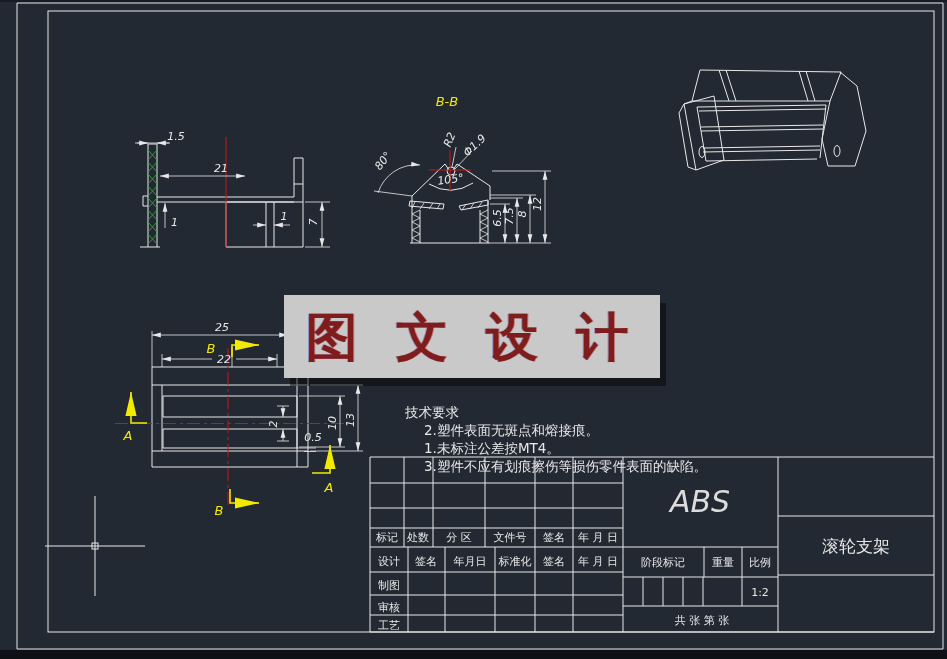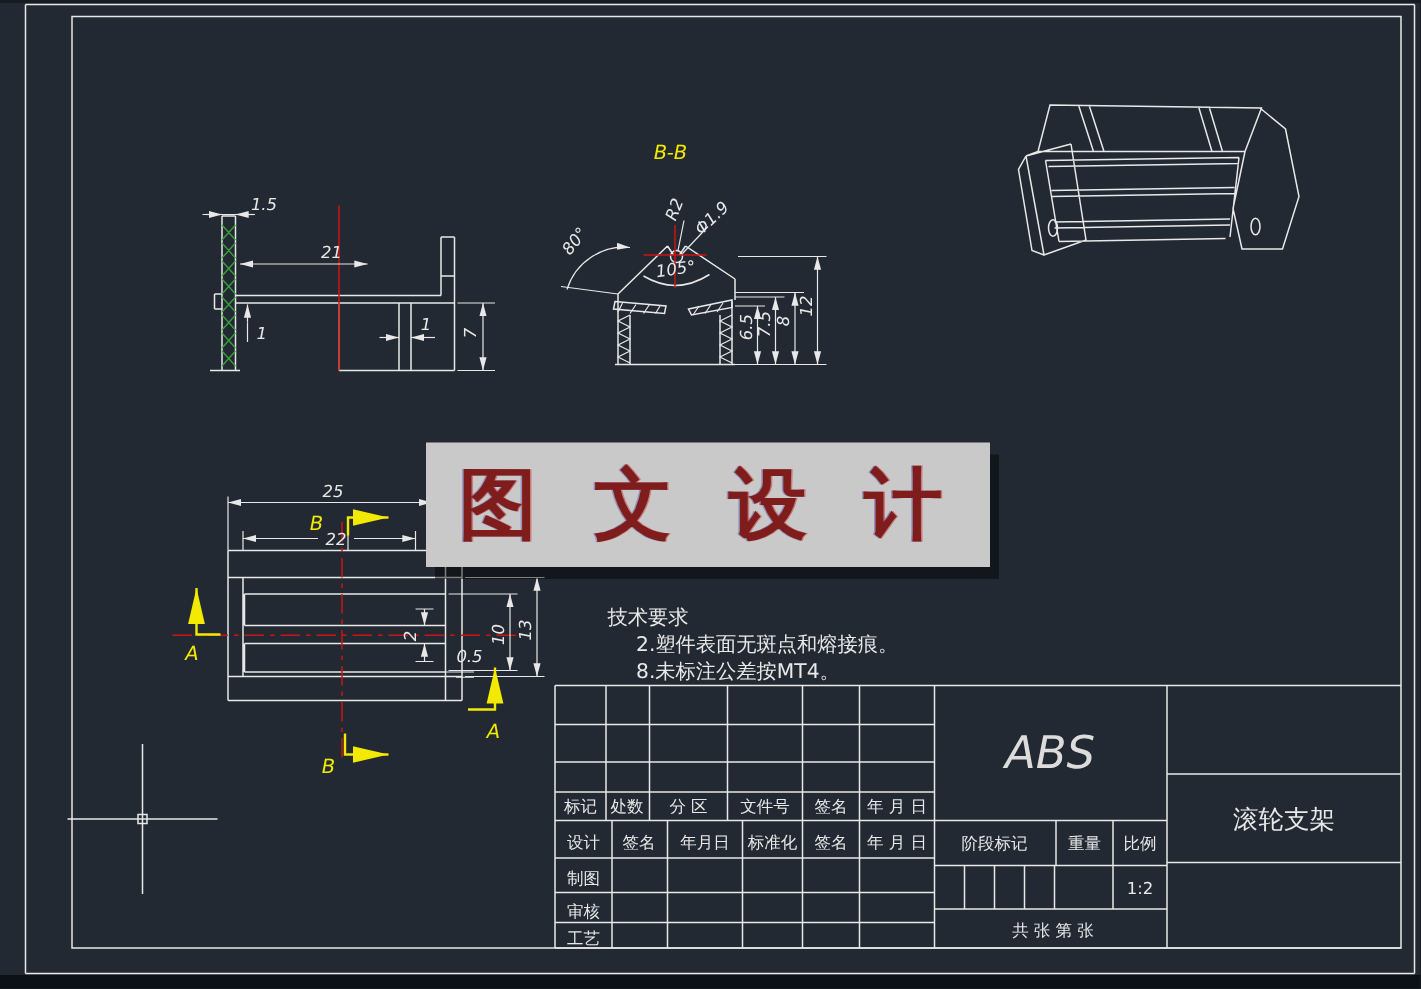--- a/index.html
+++ b/index.html
@@ -221,20 +221,21 @@
 
   <g>
     <path class="ln" d="M45,546 H145 M95,496 V596"></path>
     <rect class="ln" x="92" y="543" width="6" height="6"></rect>
   </g>
 </svg>
 
 <div id="techreq">
   <div>技术要求</div>
   <div class="item">2.塑件表面无斑点和熔接痕。</div>
-  <div class="item">8.未标注公差按MT4。</div>
+  <div class="item">1.未标注公差按MT4。</div>
+  <div class="item">3.塑件不应有划痕擦伤等损伤零件表面的缺陷。</div>
 </div>
 
 <div id="watermark">
   <span>图 文 设 计</span>
 </div>
 
 </div>
 
 </body></html>

